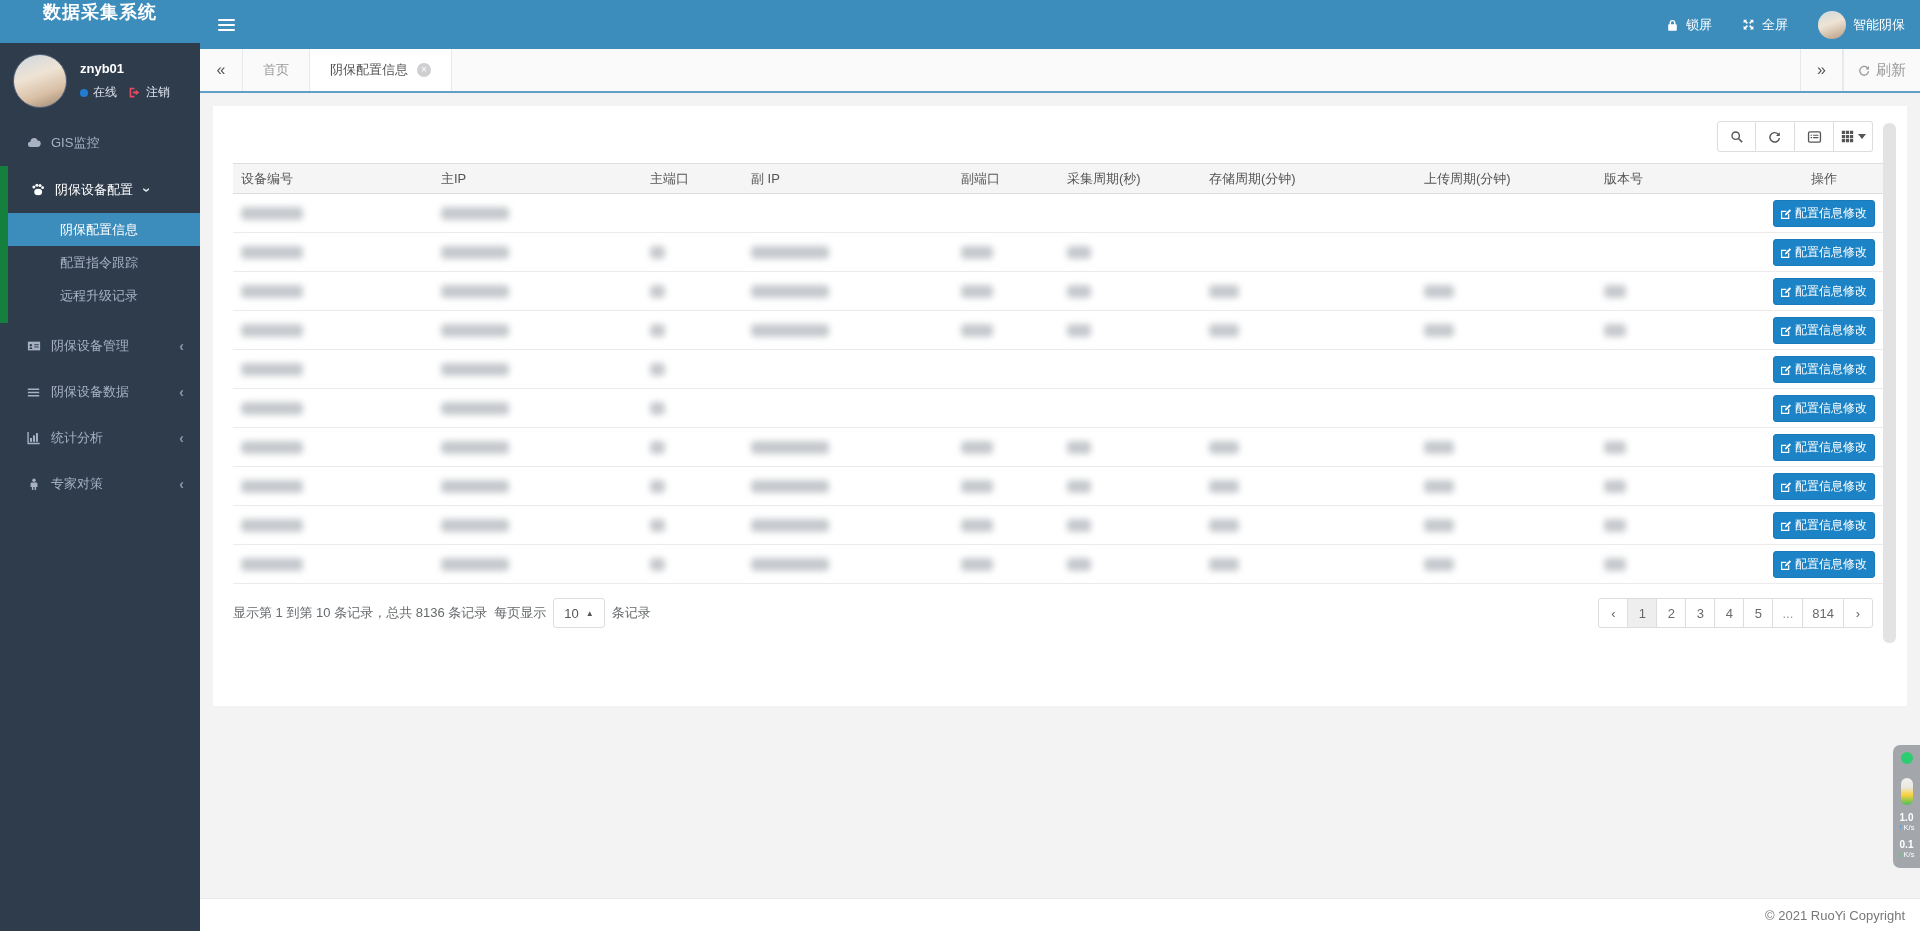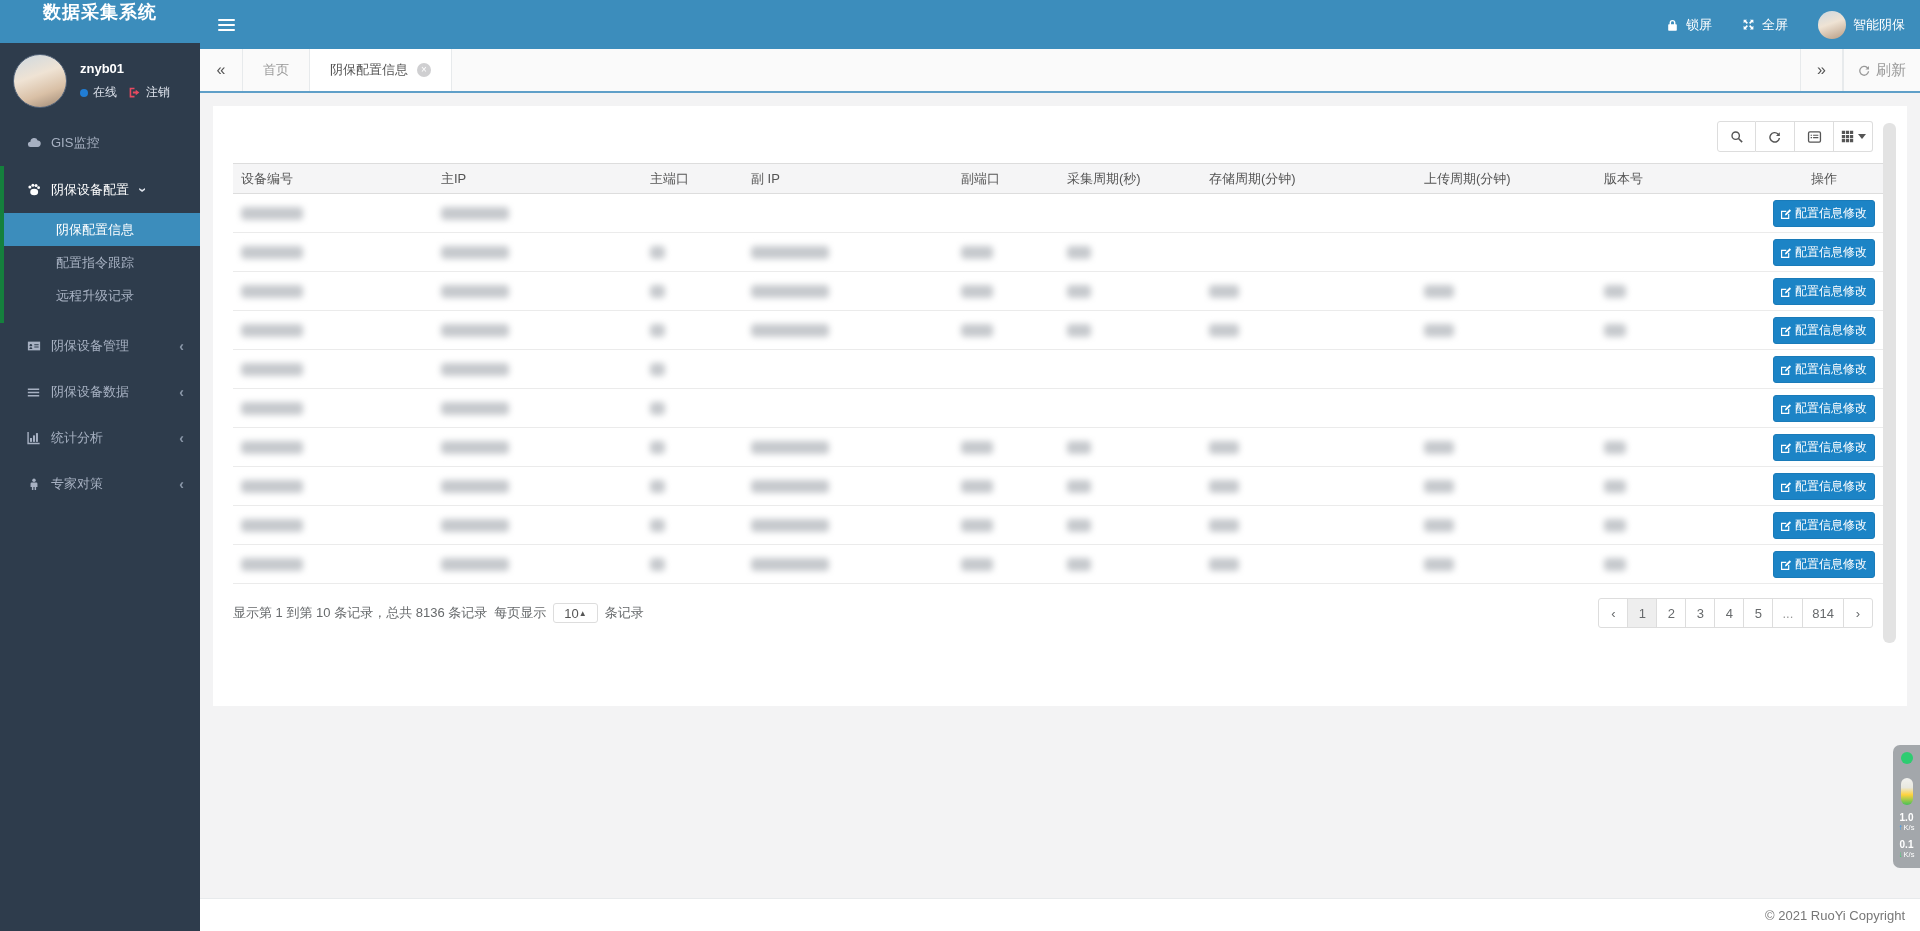--- a/index.html
+++ b/index.html
@@ -11,21 +11,21 @@
   .user-panel { display:flex; align-items:center; gap:13px; padding:11px 10px 10px 13px; height:75px; }
   .avatar-lg { width:54px; height:54px; border-radius:50%; flex:none; border:1px solid #55657a;
     background:linear-gradient(160deg,#cdd8e0 0%,#efe3d4 40%,#d9c0a6 70%,#9c8672 100%); }
   .user-name { color:#fff; font-size:13px; font-weight:700; }
   .user-status { display:flex; align-items:center; gap:5px; margin-top:8px; color:#dfe4ed; font-size:12px; }
   .dot { width:8px; height:8px; border-radius:50%; background:#217dd4; }
   .menu { padding-top:2px; }
   .menu-item { height:46px; display:flex; align-items:center; padding:0 16px 0 25px; color:#a7b1c2; font-size:13px; cursor:pointer; }
   .menu-item .m-icon { width:17px; margin-right:9px; display:flex; justify-content:center; color:#a7b1c2; }
   .chev { margin-left:auto; font-size:14px; color:#8a97a8; font-weight:700; }
-  .menu-group.expanded { border-left:4px solid #15803d; }
+  .menu-group.expanded { border-left:8px solid #15803d; }
   .menu-group.expanded .menu-item { padding-left:21px; height:47px; color:#fff; }
   .menu-group.expanded .m-icon { color:#fff; }
   .chev.down { margin-left:10px; display:inline-block; transform:rotate(-90deg); color:#dfe4ed; }
   .submenu { padding-bottom:11px; }
   .submenu-item { height:33px; display:flex; align-items:center; padding-left:52px; color:#a7b1c2; font-size:13px; cursor:pointer; }
   .submenu-item.active { background:#3c8dbc; color:#fff; }
 
   
   .main { margin-left:200px; height:931px; display:flex; flex-direction:column; background:#f3f3f4; }
   .navbar { height:49px; background:#3c8dbc; display:flex; align-items:center; flex:none; }
@@ -70,21 +70,21 @@
   .blob { display:inline-block; height:13px; border-radius:4px; background:#c6c9cd; filter:blur(3px); vertical-align:middle; }
   td:nth-child(1) .blob { width:62px; } td:nth-child(2) .blob { width:68px; }
   td:nth-child(3) .blob { width:15px; } td:nth-child(4) .blob { width:78px; }
   td:nth-child(5) .blob { width:32px; } td:nth-child(6) .blob { width:24px; }
   td:nth-child(7) .blob { width:30px; } td:nth-child(8) .blob { width:30px; }
   td:nth-child(9) .blob { width:22px; }
   .btn-action { background:#1c84c6; border:1px solid #1a7bb9; border-radius:3px; color:#fff; font-size:12px; padding:4px 7px; display:inline-flex; align-items:center; gap:3px; cursor:pointer; white-space:nowrap; }
 
   .pagination { display:flex; align-items:center; justify-content:space-between; margin-top:14px; }
   .pg-info { display:flex; align-items:center; gap:7px; color:#676a6c; font-size:13px; }
-  .per-page { height:20px; background:#fff; border:1px solid #ddd; border-radius:3px; padding:4px 10px; display:inline-flex; align-items:center; font-size:13px; color:#555; cursor:pointer; }
+  .per-page { height:30px; background:#fff; border:1px solid #ddd; border-radius:3px; padding:4px 10px; display:inline-flex; align-items:center; gap:7px; font-size:13px; color:#555; cursor:pointer; }
   .caret-up { font-size:8px; color:#555; }
   .pager { display:flex; margin-right:14px; }
   .pg-btn { min-width:30px; height:30px; padding:0 9px; background:#fff; border:1px solid #ddd; margin-left:-1px; display:flex; align-items:center; justify-content:center; color:#676a6c; font-size:13px; text-decoration:none; cursor:pointer; }
   .pg-btn.first { border-radius:3px 0 0 3px; margin-left:0; }
   .pg-btn.last { border-radius:0 3px 3px 0; }
   .pg-btn.active { background:#eee; }
   .pg-btn.ellipsis { color:#999; cursor:default; }
 
   .scroll-strip { position:absolute; right:24px; top:30px; width:13px; height:520px; background:#e3e3e3; border-radius:6px; }
 

